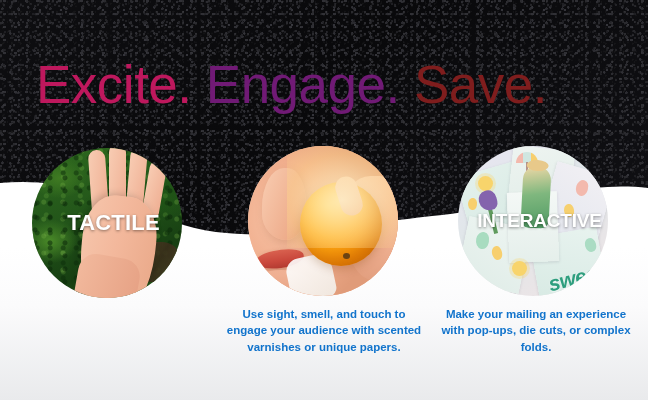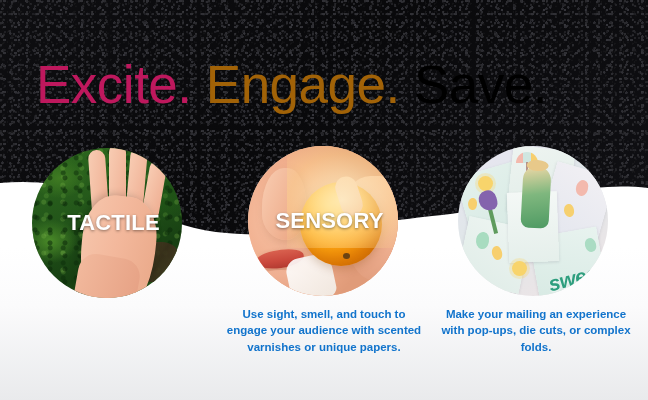--- a/index.html
+++ b/index.html
@@ -63,22 +63,22 @@
     left: 36px;
     top: 58px;
     font-size: 53px;
     line-height: 1;
     letter-spacing: -0.5px;
     font-weight: 300;
     white-space: nowrap;
     z-index: 6;
   }
   .headline .w1 { color: #be185d; }
-  .headline .w2 { color: #a16207; }
-  .headline .w3 { color: #000000; }
+  .headline .w2 { color: #701a75; }
+  .headline .w3 { color: #7f1d1d; }
 
   
   .wave {
     position: absolute;
     left: 0;
     top: 150px;
     width: 648px;
     height: 110px;
     z-index: 2;
   }
@@ -441,21 +441,20 @@
       <div class="skin-bg"></div>
       <div class="nose"></div>
       <div class="lips"></div>
       <div class="chin"></div>
       <div class="tissue"></div>
       <div class="hand-r"></div>
       <div class="orange"></div>
       <div class="thumb"></div>
       <div class="glow"></div>
     </div>
-    <div class="label">SENSORY</div>
   </div>
 
   <div class="circle wide" id="circle-interactive">
     <div class="art">
       <div class="card-bg"></div>
       <div class="panel p-left"></div>
       <div class="panel p-top"></div>
       <div class="panel p-right"></div>
       <div class="panel p-bl"></div>
       <div class="panel p-br"></div>
@@ -466,18 +465,19 @@
       <div class="flower"></div>
       <div class="figure"></div>
       <div class="blob b1"></div>
       <div class="blob b2"></div>
       <div class="blob b3"></div>
       <div class="blob b4"></div>
       <div class="blob b5"></div>
       <div class="blob b6"></div>
       <div class="sweet">sweet</div>
     </div>
+    <div class="label">INTERACTIVE</div>
   </div>
 
   <div class="caption" id="caption-interactive">Make your mailing an experience with pop-ups, die cuts, or complex folds.</div>
   <div class="caption" id="caption-sensory">Use sight, smell, and touch to engage your audience with scented varnishes or unique papers.</div>
 
 </div>
 
 </body></html>

